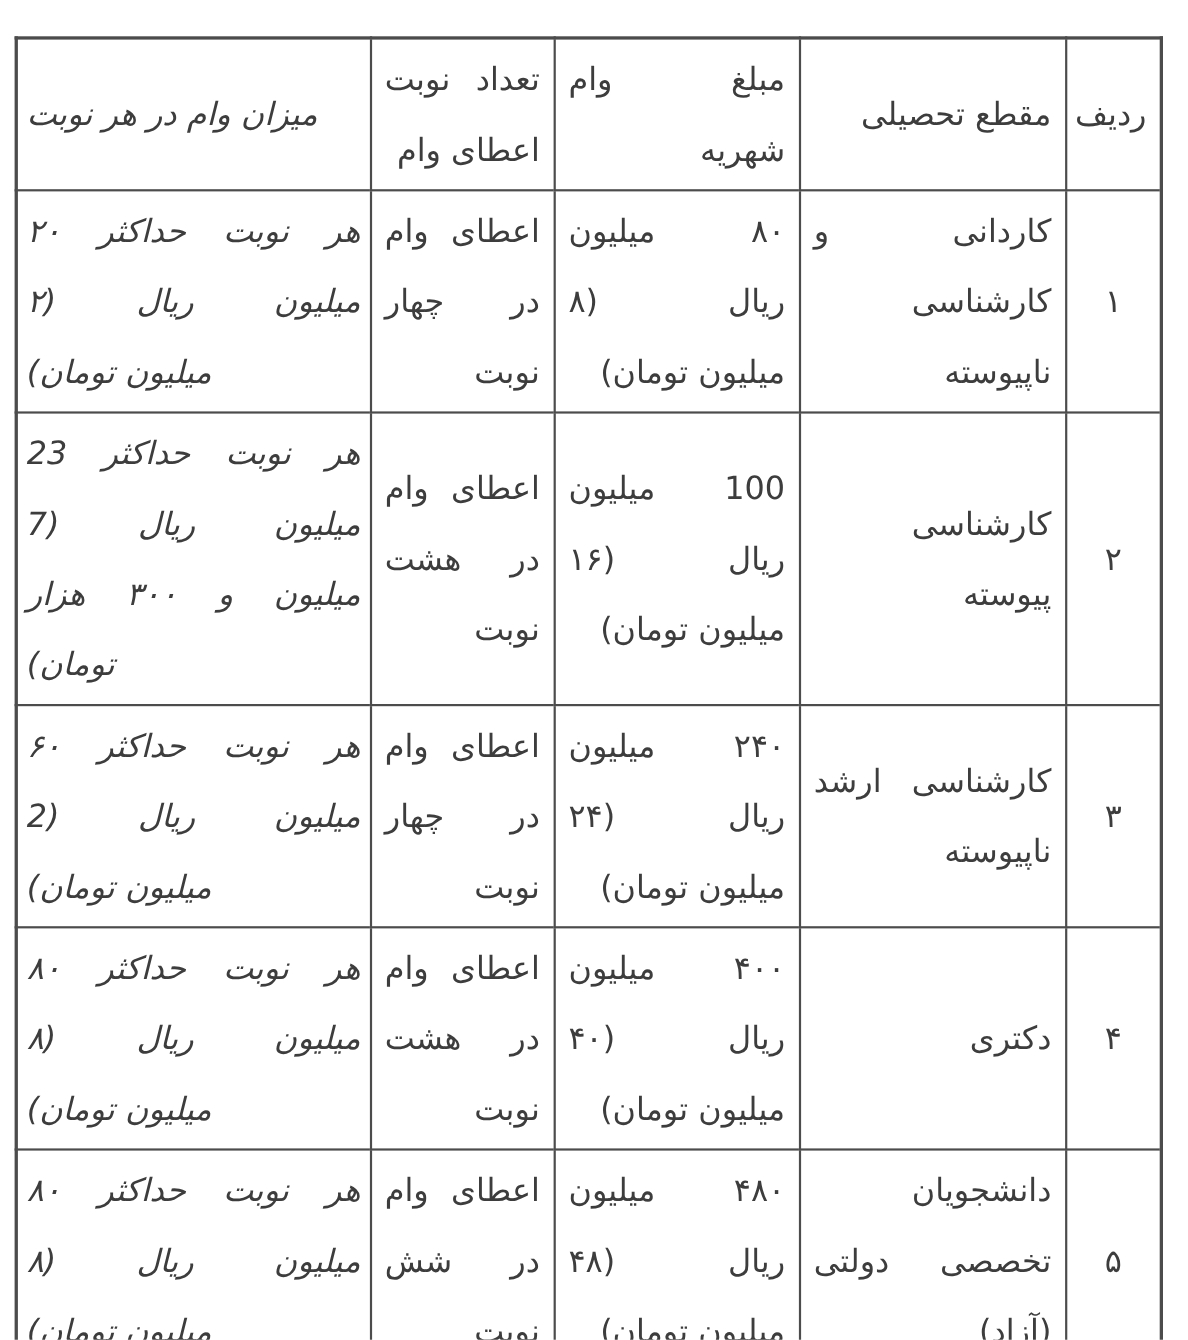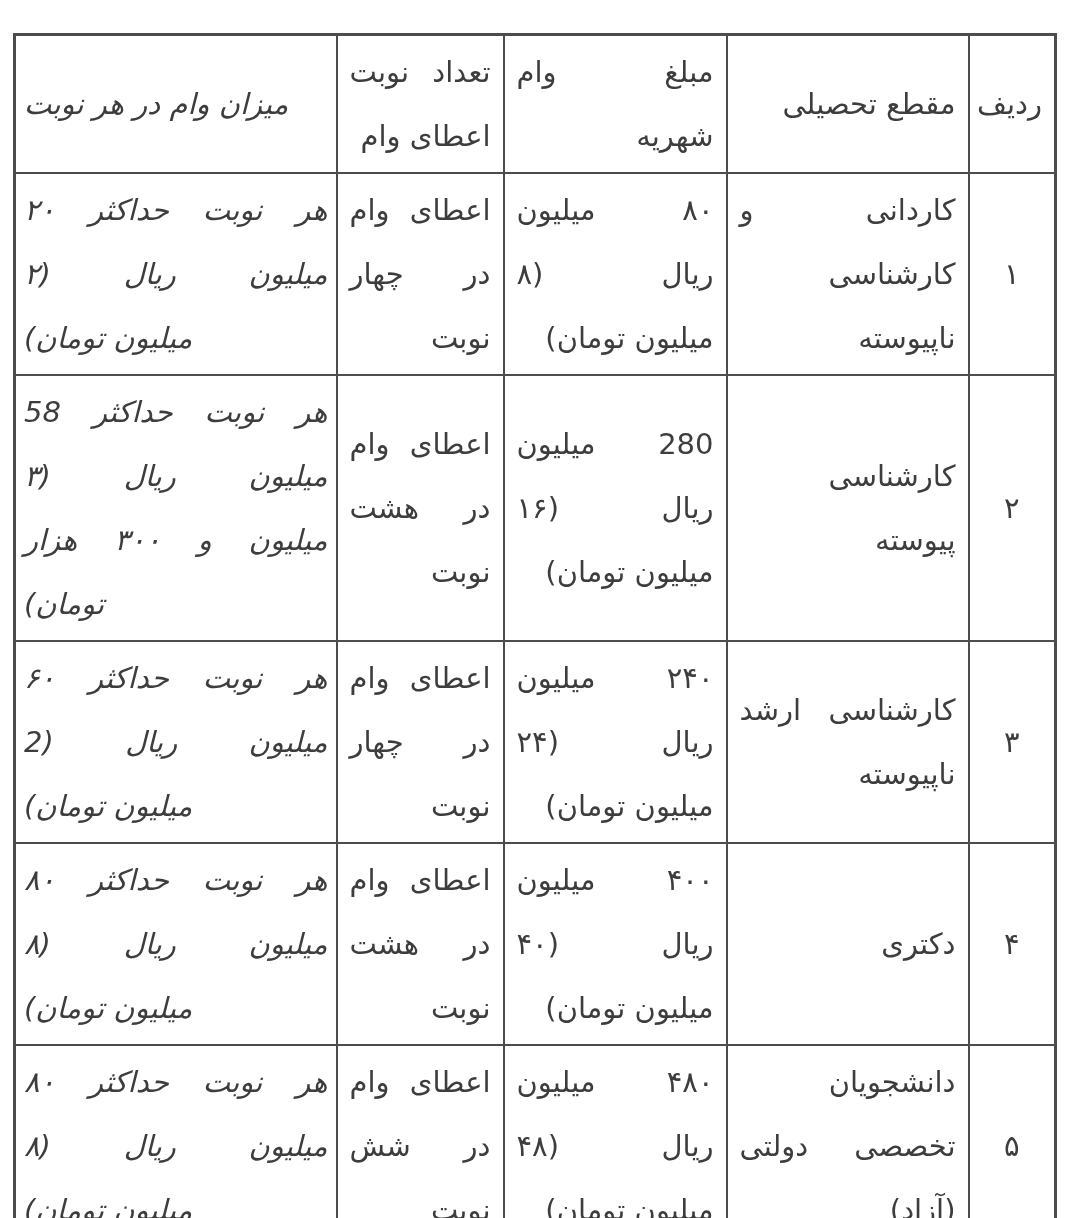--- a/index.html
+++ b/index.html
@@ -143,32 +143,32 @@
         </tr>
         <tr class="r1">
           <td class="c-radif">
             <div class="line final">۲</div>
           </td>
           <td class="c-maghta">
             <div class="line stretch">کارشناسی</div>
             <div class="line final">پیوسته</div>
           </td>
           <td class="c-mablagh">
-            <div class="line stretch">280 میلیون</div>
+            <div class="line stretch">100 میلیون</div>
             <div class="line stretch">ریال (۱۶</div>
             <div class="line final">میلیون تومان)</div>
           </td>
           <td class="c-tedad">
             <div class="line stretch">اعطای وام</div>
             <div class="line stretch">در هشت</div>
             <div class="line final">نوبت</div>
           </td>
           <td class="c-mizan">
-            <div class="line stretch">هر نوبت حداکثر 58</div>
-            <div class="line stretch">میلیون ریال (۳</div>
+            <div class="line stretch">هر نوبت حداکثر 23</div>
+            <div class="line stretch">میلیون ریال (7</div>
             <div class="line stretch">میلیون و ۳۰۰ هزار</div>
             <div class="line final">تومان)</div>
           </td>
         </tr>
         <tr class="r2">
           <td class="c-radif">
             <div class="line final">۳</div>
           </td>
           <td class="c-maghta">
             <div class="line stretch">کارشناسی ارشد</div>

